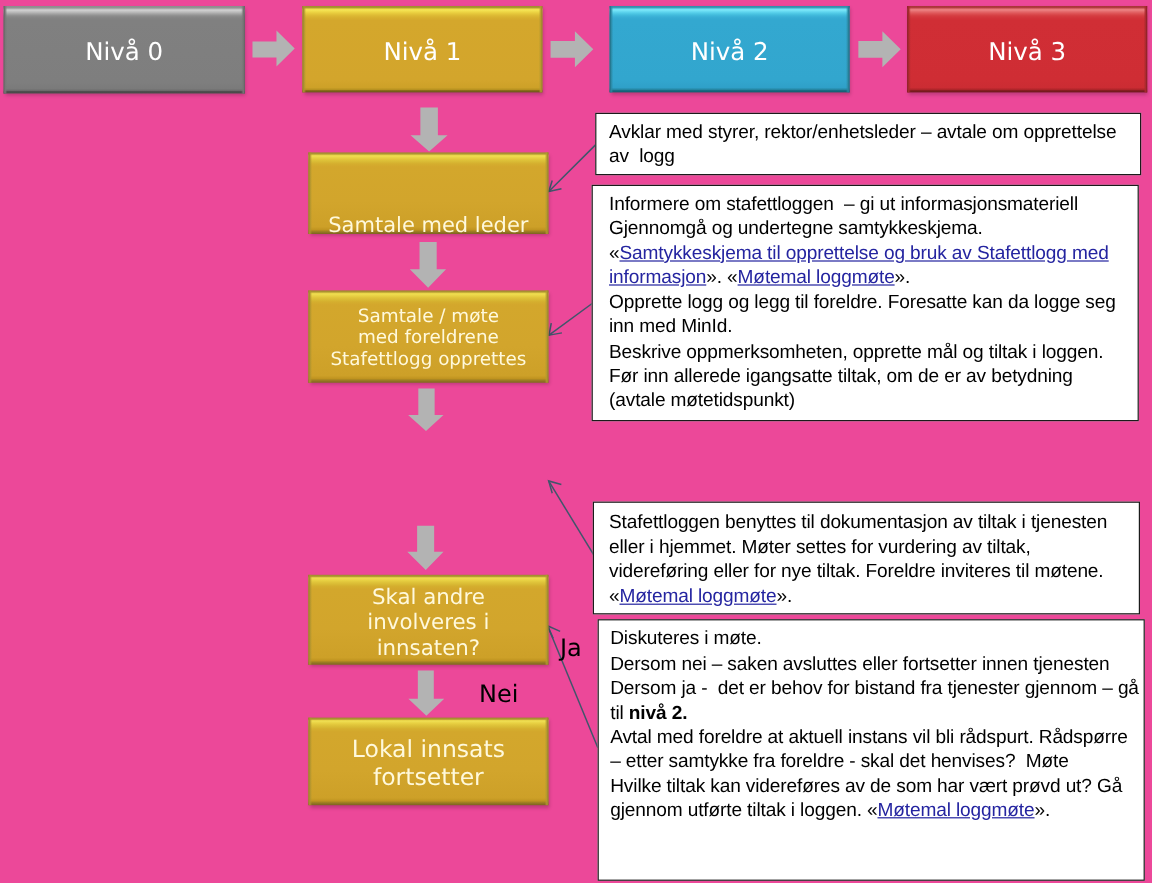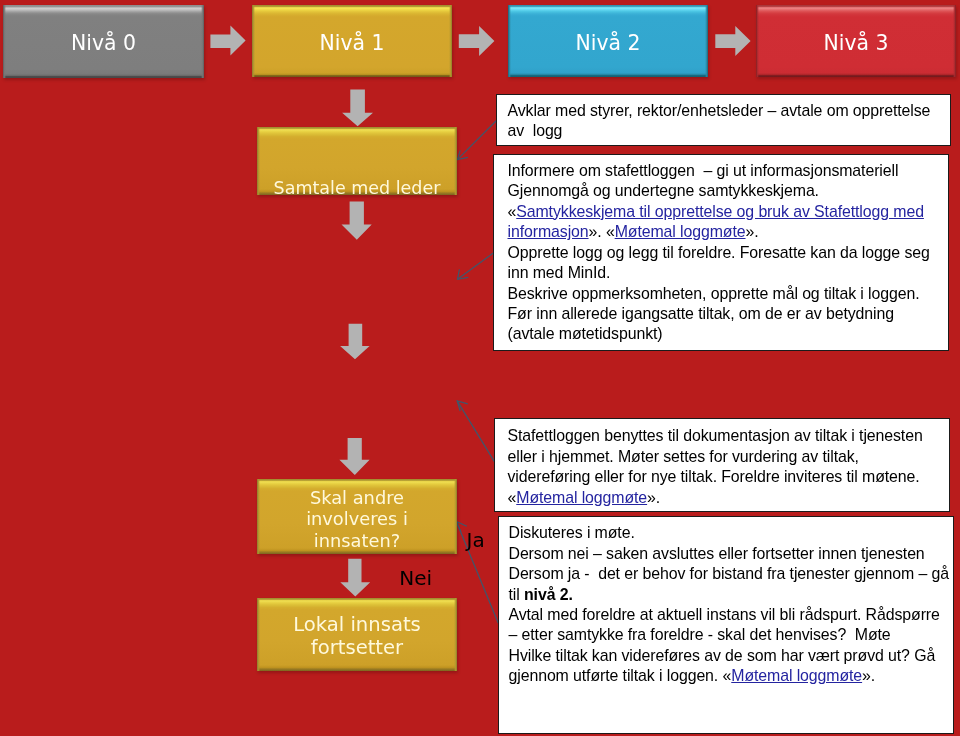--- a/index.html
+++ b/index.html
@@ -1,17 +1,17 @@
 <!DOCTYPE html>
 <html><head>
 <meta charset="utf-8">
 <style>
   html,body{margin:0;padding:0;background:#fff;}
   body{width:960px;height:736px;overflow:hidden;}
-  #stage{position:relative;width:960px;height:736px;background:#b91c1c;}
+  #stage{position:relative;width:960px;height:736px;background:#ec4899;}
 
   
   .bx{position:absolute;box-sizing:border-box;display:flex;flex-direction:column;
       align-items:center;justify-content:center;text-align:center;
       font-family:"DejaVu Sans",sans-serif;color:#FFFBE0;}
   .bx .txt{position:relative;z-index:3;line-height:1.18;}
   
   .bx .lyr{position:absolute;left:0;top:0;right:0;bottom:0;pointer-events:none;}
   .bx .sides{position:absolute;left:0;top:0;right:0;bottom:0;pointer-events:none;z-index:2;}
   .sides-y{background:linear-gradient(to right,#8d7a2a 0px,#ad9330 1.2px,rgba(212,167,44,0) 3px,
@@ -128,20 +128,29 @@
   </div>
 
   <div class="bx step" style="left:257px;top:126.5px;width:200px;height:68.5px;">
     <div class="lyr grad-yellow gstep"></div>
     <div class="sides sides-y"></div>
     <div class="txt steptxt" style="top:11.5px;font-size:17.5px;line-height:18.4px;margin-top:32px;">
       <div>Samtale med leder</div>
     </div>
   </div>
 
+  <div class="bx step" style="left:257px;top:242px;width:200px;height:76.5px;">
+    <div class="lyr grad-yellow gstep"></div>
+    <div class="sides sides-y"></div>
+    <div class="txt steptxt" style="font-size:15.3px;line-height:18.3px;position:relative;top:1px;">
+      <div>Samtale / møte</div>
+      <div>med foreldrene</div>
+      <div>Stafettlogg opprettes</div>
+    </div>
+  </div>
 
 
   <div class="bx step" style="left:257px;top:478.5px;width:200px;height:75.5px;">
     <div class="lyr grad-yellow gstep"></div>
     <div class="sides sides-y"></div>
     <div class="txt steptxt" style="font-size:17.8px;line-height:21.2px;position:relative;top:2.8px;">
       <div>Skal andre</div>
       <div>involveres i</div>
       <div>innsaten?</div>
     </div>

